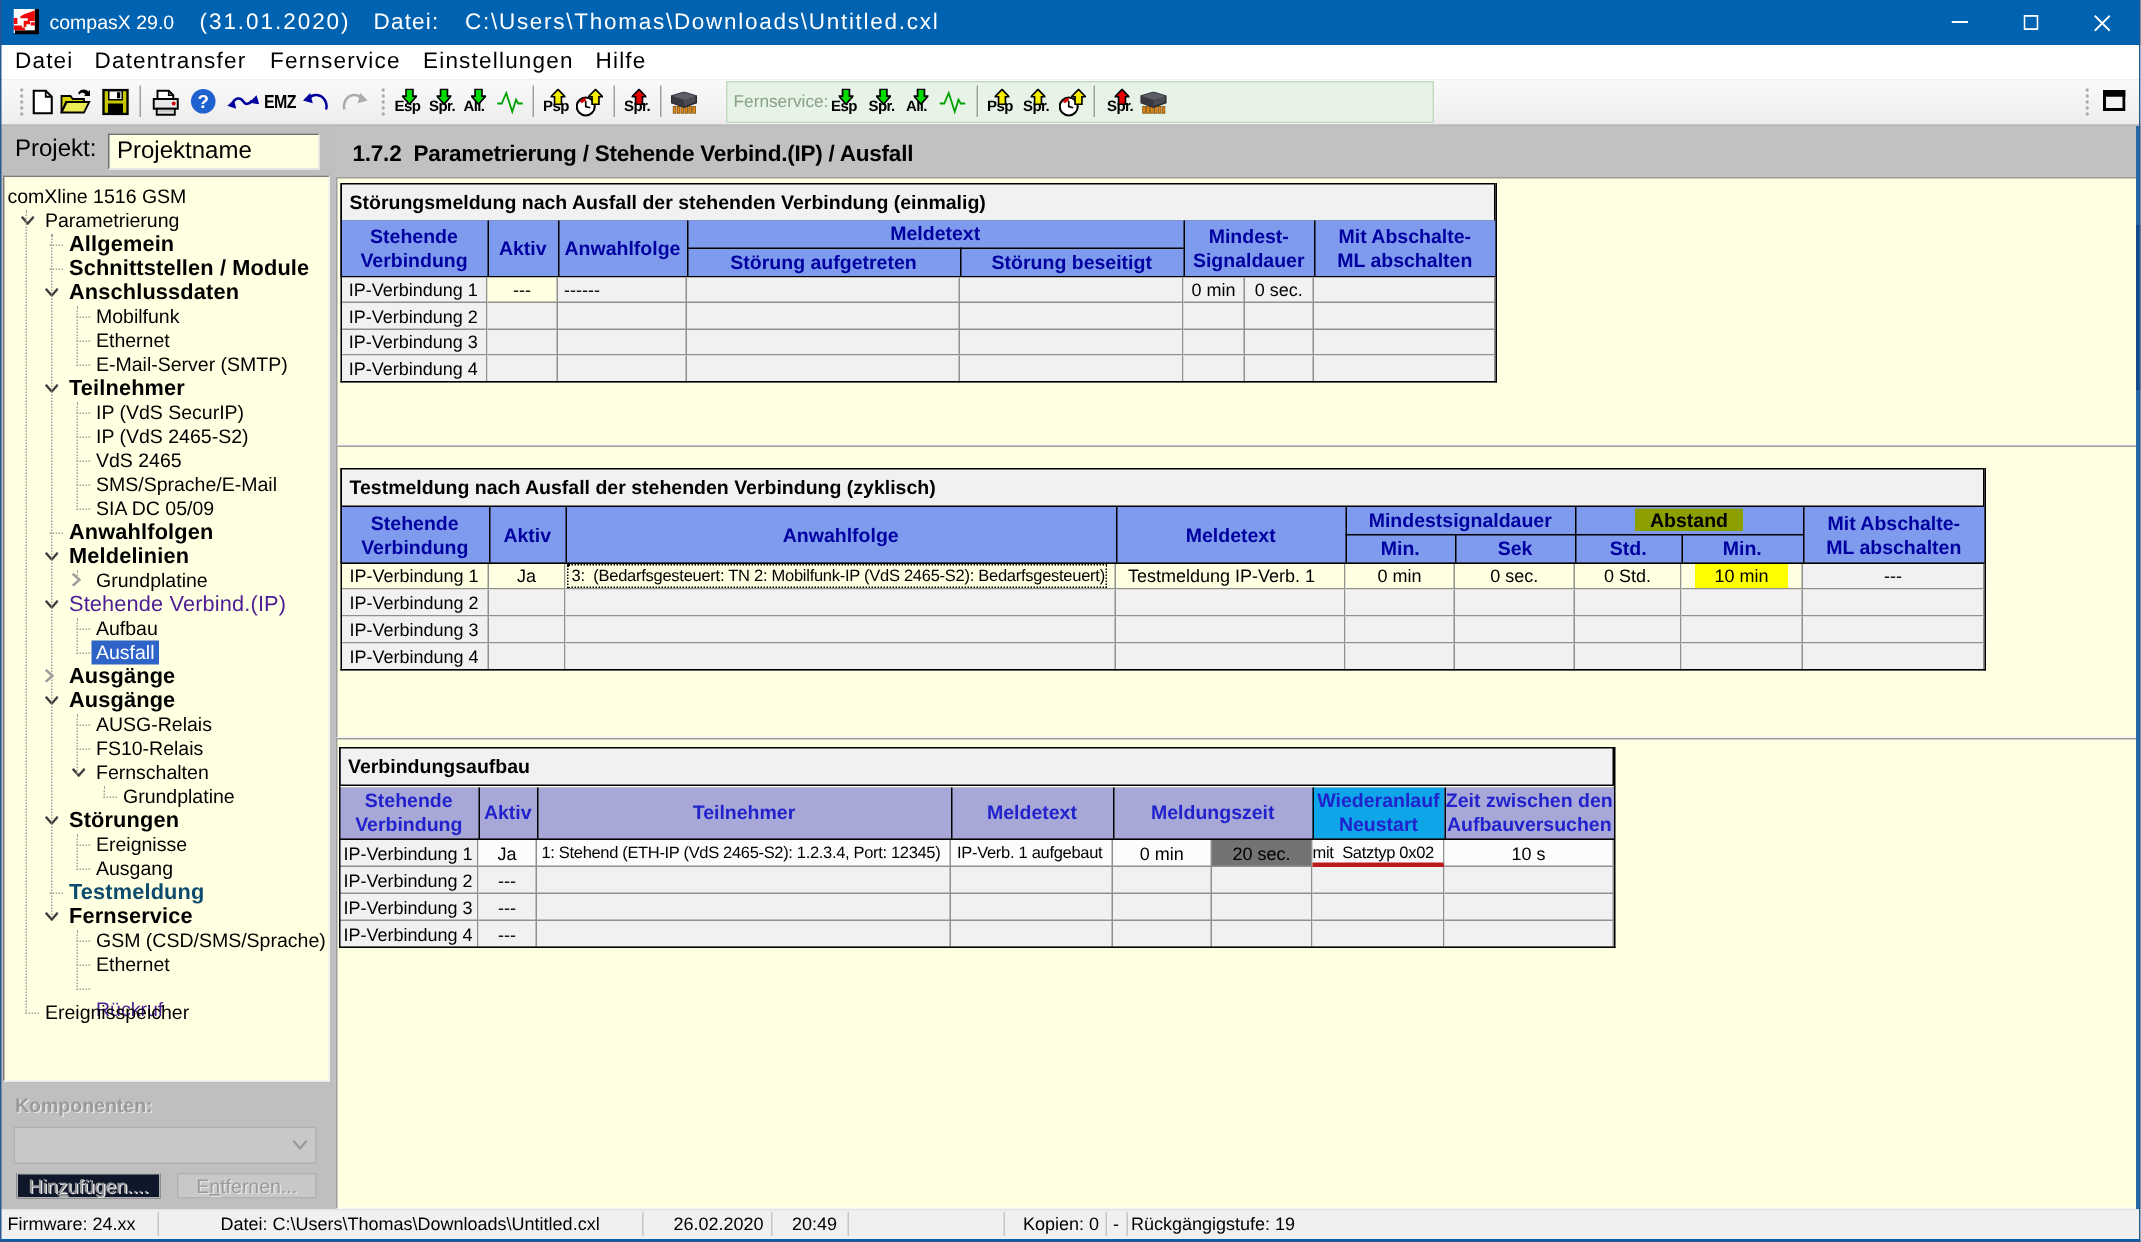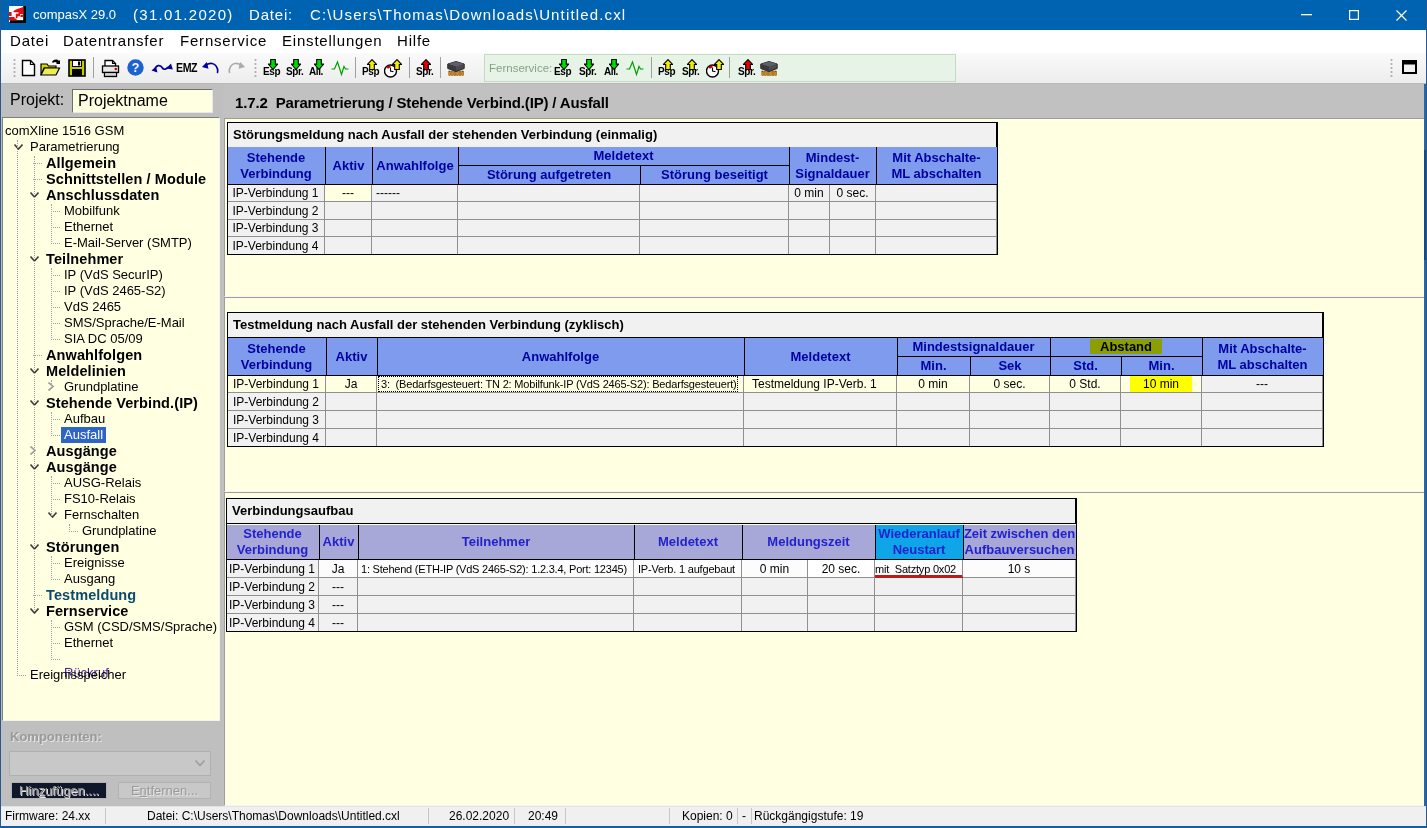--- a/index.html
+++ b/index.html
@@ -239,21 +239,21 @@
 <div class="abs" style="left:46px;top:347px;height:16px;line-height:16px;font-size:13px;color:#000;white-space:nowrap;font-weight:bold;font-size:14.5px;letter-spacing:0.1px">Anwahlfolgen</div>
 <div class="abs" style="left:33px;top:355px;width:9px;height:1px;border-top:1px dotted #A0A0A0"></div>
 <div class="abs" style="left:46px;top:363px;height:16px;line-height:16px;font-size:13px;color:#000;white-space:nowrap;font-weight:bold;font-size:14.5px;letter-spacing:0.1px">Meldelinien</div>
 <svg class="abs" style="left:30px;top:368px" width="9" height="6" viewBox="0 0 9 6">
     <path d="M0.5 0.5 L4.5 5 L8.5 0.5" fill="none" stroke="#404040" stroke-width="1.6"></path>
   </svg>
 <div class="abs" style="left:64px;top:379px;height:16px;line-height:16px;font-size:13px;color:#000;white-space:nowrap">Grundplatine</div>
 <svg class="abs" style="left:48px;top:382px" width="6" height="9" viewBox="0 0 6 9">
     <path d="M0.5 0.5 L5 4.5 L0.5 8.5" fill="none" stroke="#9C9C9C" stroke-width="1.6"></path>
   </svg>
-<div class="abs" style="left:46px;top:395px;height:16px;line-height:16px;font-size:13px;color:#000000;white-space:nowrap;font-weight:bold;font-size:14.5px;letter-spacing:0.1px">Stehende Verbind.(IP)</div>
+<div class="abs" style="left:46px;top:395px;height:16px;line-height:16px;font-size:13px;color:#4c1d95;white-space:nowrap;font-weight:normal;font-size:14.5px;letter-spacing:0.1px">Stehende Verbind.(IP)</div>
 <svg class="abs" style="left:30px;top:400px" width="9" height="6" viewBox="0 0 9 6">
     <path d="M0.5 0.5 L4.5 5 L8.5 0.5" fill="none" stroke="#404040" stroke-width="1.6"></path>
   </svg>
 <div class="abs" style="left:64px;top:411px;height:16px;line-height:16px;font-size:13px;color:#000;white-space:nowrap">Aufbau</div>
 <div class="abs" style="left:51px;top:419px;width:9px;height:1px;border-top:1px dotted #A0A0A0"></div>
 <div class="abs" style="left:64px;top:427px;height:16px;line-height:16px;font-size:13px;color:#000;white-space:nowrap;background:#2E63C8;color:#fff;padding:0 3px;left:61px">Ausfall</div>
 <div class="abs" style="left:51px;top:435px;width:9px;height:1px;border-top:1px dotted #A0A0A0"></div>
 <div class="abs" style="left:46px;top:443px;height:16px;line-height:16px;font-size:13px;color:#000;white-space:nowrap;font-weight:bold;font-size:14.5px;letter-spacing:0.1px">Ausgänge</div>
 <svg class="abs" style="left:30px;top:446px" width="6" height="9" viewBox="0 0 6 9">
     <path d="M0.5 0.5 L5 4.5 L0.5 8.5" fill="none" stroke="#9C9C9C" stroke-width="1.6"></path>
@@ -498,21 +498,21 @@
 <div class="abs" style="left:634px;top:525px;width:1px;height:34px;background:#000"></div>
 <div class="abs" style="left:742px;top:525px;width:1px;height:34px;background:#000"></div>
 <div class="abs" style="left:875px;top:525px;width:1px;height:34px;background:#000"></div>
 <div class="abs" style="left:963px;top:525px;width:1px;height:34px;background:#000"></div>
 <div class="abs" style="left:226px;top:559px;width:850px;height:1px;background:#000"></div>
 <div class="abs" style="left:226px;top:560px;width:93px;height:18px;background:#F1F1F1;font-size:12px;color:#000;overflow:hidden;white-space:nowrap;line-height:18px;text-align:center;border-right:1px solid #909090;border-bottom:1px solid #909090">IP-Verbindung 1</div>
 <div class="abs" style="left:319px;top:560px;width:39px;height:18px;background:#FCFCFC;font-size:12px;color:#000;overflow:hidden;white-space:nowrap;line-height:18px;text-align:center;border-right:1px solid #909090;border-bottom:1px solid #909090">Ja</div>
 <div class="abs" style="left:358px;top:560px;width:276px;height:18px;background:#FCFCFC;font-size:11px;color:#000;overflow:hidden;white-space:nowrap;line-height:18px;padding-left:4px;border-right:1px solid #909090;border-bottom:1px solid #909090;letter-spacing:-0.22px;padding-left:3px">1: Stehend (ETH-IP (VdS 2465-S2): 1.2.3.4, Port: 12345)</div>
 <div class="abs" style="left:634px;top:560px;width:108px;height:18px;background:#FCFCFC;font-size:11px;color:#000;overflow:hidden;white-space:nowrap;line-height:18px;padding-left:4px;border-right:1px solid #909090;border-bottom:1px solid #909090;letter-spacing:-0.2px">IP-Verb. 1 aufgebaut</div>
 <div class="abs" style="left:742px;top:560px;width:66px;height:18px;background:#FCFCFC;font-size:12px;color:#000;overflow:hidden;white-space:nowrap;line-height:18px;text-align:center;border-right:1px solid #909090;border-bottom:1px solid #909090">0 min</div>
-<div class="abs" style="left:808px;top:560px;width:67px;height:18px;background:#ffffff;font-size:12px;color:#000;overflow:hidden;white-space:nowrap;line-height:18px;text-align:center;border-right:1px solid #909090;border-bottom:1px solid #909090">20 sec.</div>
+<div class="abs" style="left:808px;top:560px;width:67px;height:18px;background:#737373;font-size:12px;color:#000;overflow:hidden;white-space:nowrap;line-height:18px;text-align:center;border-right:1px solid #909090;border-bottom:1px solid #909090">20 sec.</div>
 <div class="abs" style="left:875px;top:560px;width:88px;height:18px;background:#FCFCFC;font-size:11px;color:#000;overflow:hidden;white-space:nowrap;line-height:18px;text-align:left;border-right:1px solid #909090;border-bottom:3px solid #b91c1c;letter-spacing:-0.2px">mit&nbsp; Satztyp 0x02</div>
 <div class="abs" style="left:963px;top:560px;width:113px;height:18px;background:#FCFCFC;font-size:12px;color:#000;overflow:hidden;white-space:nowrap;line-height:18px;text-align:center;border-right:1px solid #909090;border-bottom:1px solid #909090">10 s</div>
 <div class="abs" style="left:226px;top:578px;width:93px;height:18px;background:#F1F1F1;font-size:12px;color:#000;overflow:hidden;white-space:nowrap;line-height:18px;text-align:center;border-right:1px solid #909090;border-bottom:1px solid #909090">IP-Verbindung 2</div>
 <div class="abs" style="left:319px;top:578px;width:39px;height:18px;background:#F1F1F1;font-size:12px;color:#000;overflow:hidden;white-space:nowrap;line-height:18px;text-align:center;border-right:1px solid #909090;border-bottom:1px solid #909090">---</div>
 <div class="abs" style="left:358px;top:578px;width:276px;height:18px;background:#F1F1F1;font-size:12px;color:#000;overflow:hidden;white-space:nowrap;line-height:18px;padding-left:4px;border-right:1px solid #909090;border-bottom:1px solid #909090"></div>
 <div class="abs" style="left:634px;top:578px;width:108px;height:18px;background:#F1F1F1;font-size:12px;color:#000;overflow:hidden;white-space:nowrap;line-height:18px;padding-left:4px;border-right:1px solid #909090;border-bottom:1px solid #909090"></div>
 <div class="abs" style="left:742px;top:578px;width:66px;height:18px;background:#F1F1F1;font-size:12px;color:#000;overflow:hidden;white-space:nowrap;line-height:18px;text-align:center;border-right:1px solid #909090;border-bottom:1px solid #909090"></div>
 <div class="abs" style="left:808px;top:578px;width:67px;height:18px;background:#F1F1F1;font-size:12px;color:#000;overflow:hidden;white-space:nowrap;line-height:18px;text-align:center;border-right:1px solid #909090;border-bottom:1px solid #909090"></div>
 <div class="abs" style="left:875px;top:578px;width:88px;height:18px;background:#F1F1F1;font-size:12px;color:#000;overflow:hidden;white-space:nowrap;line-height:18px;text-align:center;border-right:1px solid #909090;border-bottom:1px solid #909090"></div>
 <div class="abs" style="left:963px;top:578px;width:113px;height:18px;background:#F1F1F1;font-size:12px;color:#000;overflow:hidden;white-space:nowrap;line-height:18px;text-align:center;border-right:1px solid #909090;border-bottom:1px solid #909090"></div>

